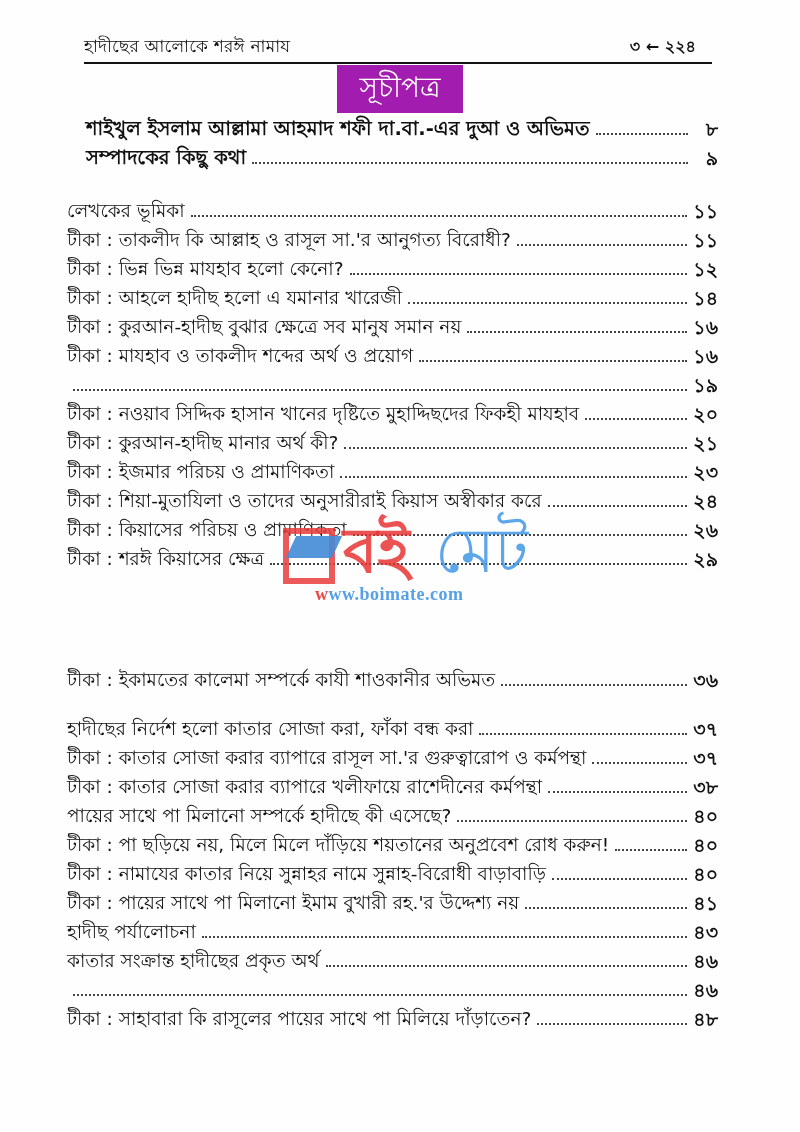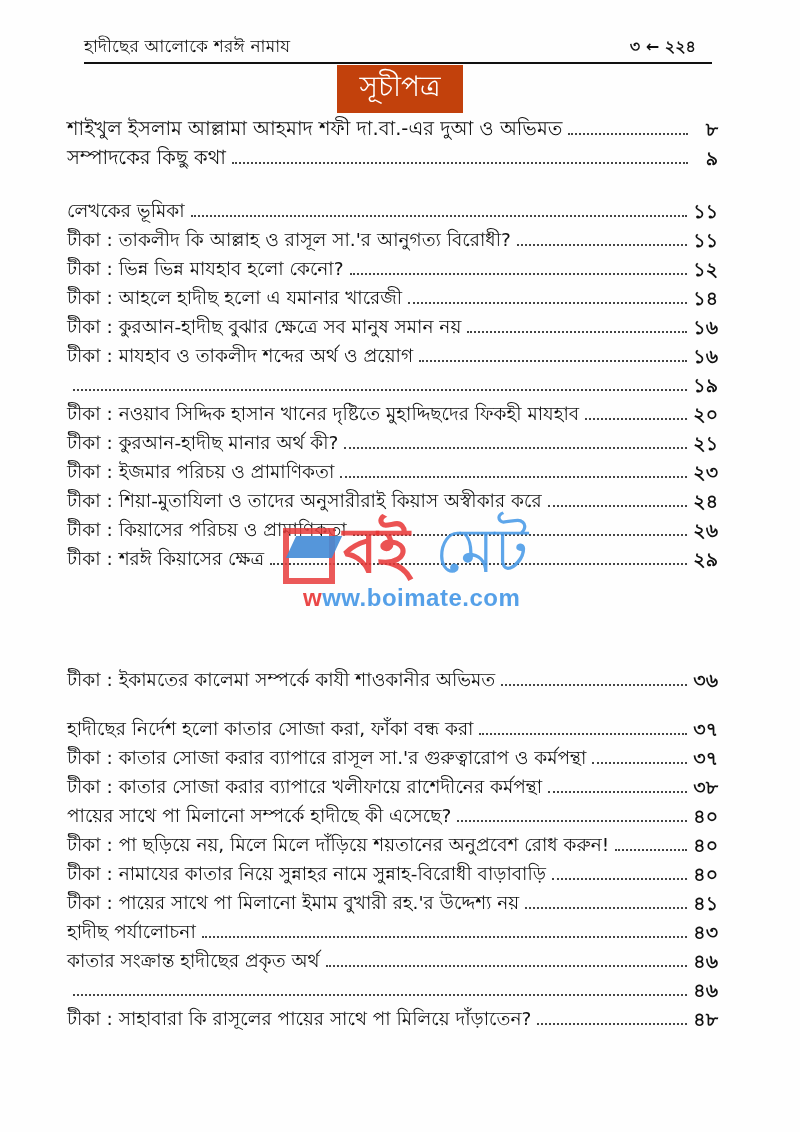--- a/index.html
+++ b/index.html
@@ -5,40 +5,40 @@
   html, body { margin:0; padding:0; background:#ffffff; }
   body { width:800px; height:1132px; position:relative; overflow:hidden;
          font-family:"DejaVu Sans", "Liberation Sans", sans-serif; color:#111; }
   .page { position:absolute; left:0; top:0; width:800px; height:1132px; background:#fefefe; }
   .running-header { position:absolute; left:84px; top:36px; width:628px; height:26px;
          border-bottom:2px solid #111; }
   .running-title { position:absolute; left:0; bottom:1px; font-size:17px; font-weight:normal;
          letter-spacing:0.2px; }
   .running-pages { position:absolute; right:16px; bottom:1px; font-size:16px; font-weight:bold; }
   .title-box { position:absolute; left:337px; top:65px; width:126px; height:48px;
-         background:#c2410c; color:#fff; display:flex; justify-content:center;
+         background:#a21caf; color:#fff; display:flex; align-items:center; justify-content:center;
          font-size:28px; font-family:"DejaVu Serif", "Liberation Serif", serif; }
   .toc { position:absolute; left:0; top:0; width:800px; height:1132px; }
   .row { position:absolute; left:67px; width:651px; height:28px; display:flex; align-items:flex-end; }
   .row .label { white-space:nowrap; font-size:18.5px; line-height:26px; flex:0 0 auto; }
-  .row.main .label { font-weight:normal; font-size:19.5px; }
+  .row.main .label { font-weight:bold; font-size:19.5px;margin-left:19px; }
   .row .leader { flex:1 1 auto; height:2px; margin:0 6px 7px 6px;
          border-bottom:2px dotted #444; min-width:10px; }
   .row .num { flex:0 0 auto; font-size:19px; font-weight:bold; line-height:26px; min-width:24px; text-align:right; }
   .watermark { position:absolute; left:283px; top:522px; width:270px; height:90px; pointer-events:none;padding-left:9px; }
   .wm-logo { position:absolute; left:0; top:6px; width:52px; height:56px;
          border:6px solid rgba(232,60,60,0.85); box-sizing:border-box; }
   .wm-book { position:absolute; left:8px; top:14px; width:46px; height:22px;
          background:rgba(66,139,214,0.9); transform:skewX(-25deg); }
   .wm-boi { position:absolute; left:60px; top:-6px; font-size:62px; font-weight:bold;
          color:rgba(232,52,52,0.85); line-height:70px; }
   .wm-mate { position:absolute; left:152px; top:-6px; font-size:62px; font-weight:normal;
          color:rgba(66,150,230,0.85); line-height:70px; }
-  .wm-url { position:absolute; left:20px; top:62px; font-size:24px; font-weight:bold;
-         color:rgba(66,150,230,0.9); font-family:Liberation Sans, sans-serif; letter-spacing:0.5px; }
+  .wm-url { position:absolute; left:32px; top:62px; font-size:18px; font-weight:bold;
+         color:rgba(66,150,230,0.9); font-family:Liberation Serif, serif; letter-spacing:0.5px; }
   .wm-url .w1 { color:rgba(232,52,52,0.9); }
 </style>
 </head>
 <body>
 
 <div class="page">
 
   <div class="running-header">
     <span class="running-title">হাদীছের আলোকে শরঈ নামায</span>
     <span class="running-pages">৩ ← ২২৪</span>

